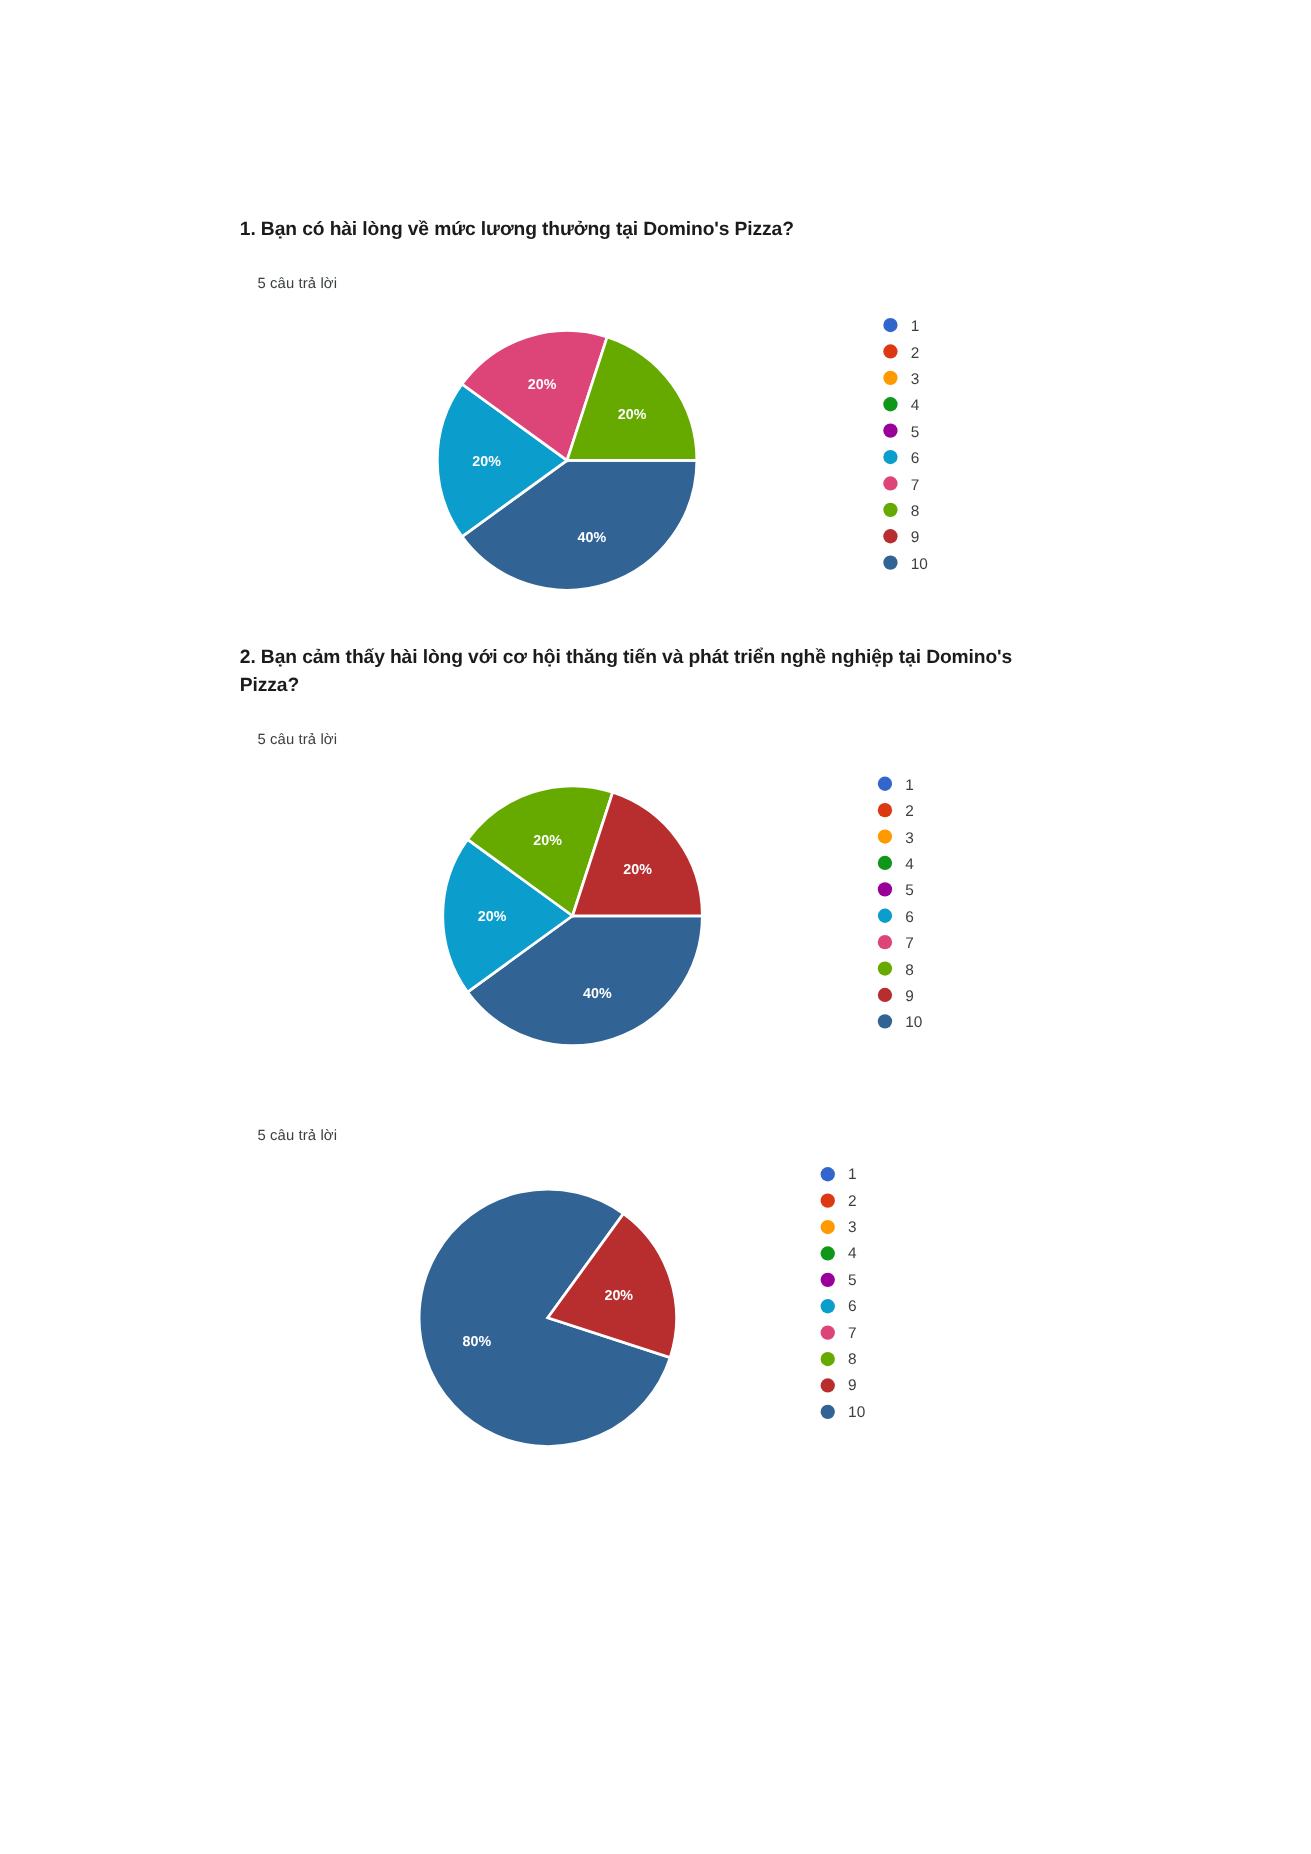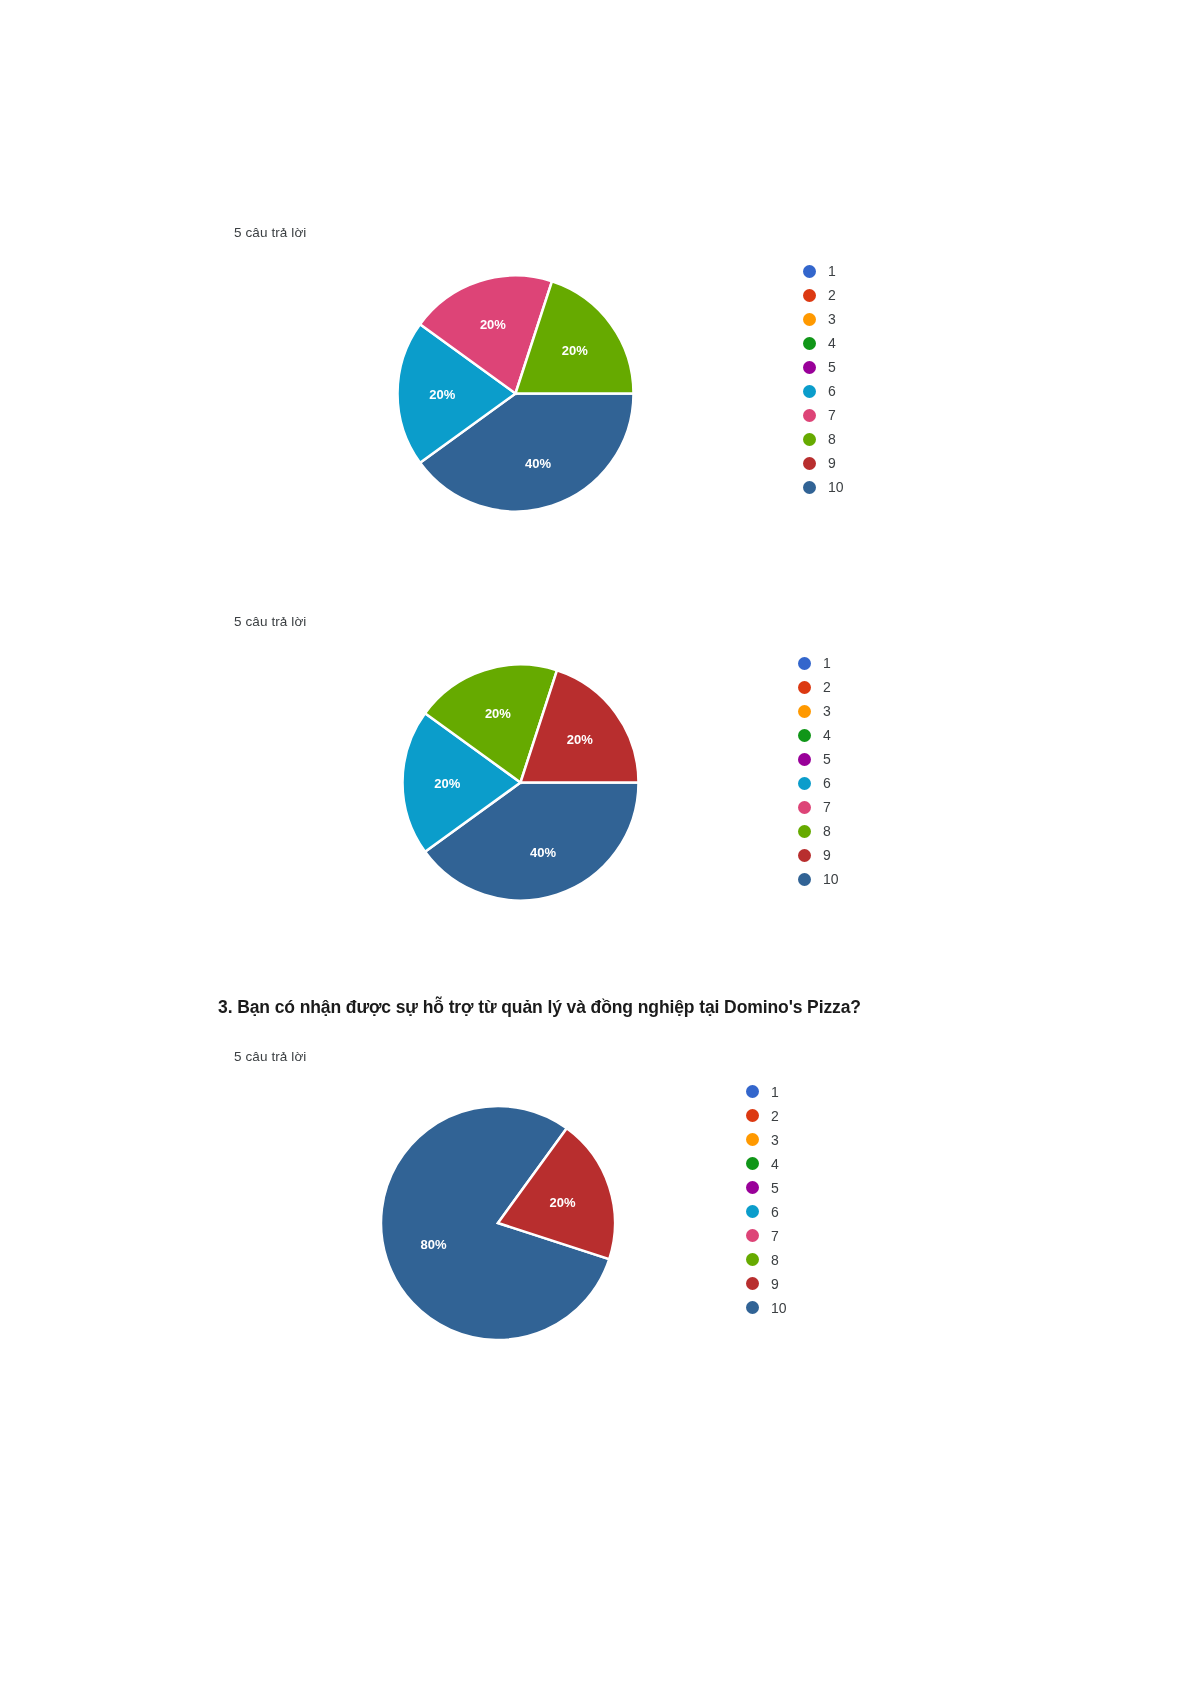--- a/index.html
+++ b/index.html
@@ -88,20 +88,21 @@
     font-family: "Liberation Sans", sans-serif;
   }
 </style>
 </head>
 <body>
 
 <div class="page">
   <div class="content">
 
     <div class="qblock" style="top:196px;">
+      <p class="qtitle">1. Bạn có hài lòng về mức lương thưởng tại Domino's Pizza?</p>
       <p class="qcount">5 câu trả lời</p>
       <div class="chartrow" style="height:260px;">
         <div class="pie-wrap" style="left:170px; top:10px;">
             <svg width="255" height="255" viewBox="0 0 255 255" class="pie-svg">
               <path d="M127.5,127.5 L245.5,127.5 A118,118 0 0,1 32.03599466375621,196.85865977051185 Z" fill="#316395" stroke="#ffffff" stroke-width="2.5"></path>
               <path d="M127.5,127.5 L32.03599466375621,196.85865977051185 A118,118 0 0,1 32.035994663756185,58.14134022948818 Z" fill="#0B9DCB" stroke="#ffffff" stroke-width="2.5"></path>
               <path d="M127.5,127.5 L32.035994663756185,58.14134022948818 A118,118 0 0,1 163.96400533624376,15.27533107717187 Z" fill="#DD4477" stroke="#ffffff" stroke-width="2.5"></path>
               <path d="M127.5,127.5 L163.96400533624376,15.27533107717187 A118,118 0 0,1 245.5,127.49999999999997 Z" fill="#66AA00" stroke="#ffffff" stroke-width="2.5"></path>
               <text x="150.10768330847117" y="202.07929473215341" text-anchor="middle" class="slice-label">40%</text>
               <text x="54.34" y="132.5" text-anchor="middle" class="slice-label">20%</text>
@@ -148,20 +149,21 @@
             </div>
             <div class="legend-item">
               <span class="legend-dot" style="background: rgb(49, 99, 149);"></span>
               <span class="legend-label">10</span>
             </div>
           </div>
       </div>
     </div>
 
     <div class="qblock" style="top:585px;">
+      <p class="qtitle">2. Bạn cảm thấy hài lòng với cơ hội thăng tiến và phát triển nghề nghiệp tại Domino's Pizza?</p>
       <p class="qcount">5 câu trả lời</p>
       <div class="chartrow" style="height:260px;">
         <div class="pie-wrap" style="left:175px; top:10px;">
             <svg width="255" height="255" viewBox="0 0 255 255" class="pie-svg">
               <path d="M127.5,127.5 L245.5,127.5 A118,118 0 0,1 32.03599466375621,196.85865977051185 Z" fill="#316395" stroke="#ffffff" stroke-width="2.5"></path>
               <path d="M127.5,127.5 L32.03599466375621,196.85865977051185 A118,118 0 0,1 32.035994663756185,58.14134022948818 Z" fill="#0B9DCB" stroke="#ffffff" stroke-width="2.5"></path>
               <path d="M127.5,127.5 L32.035994663756185,58.14134022948818 A118,118 0 0,1 163.96400533624376,15.27533107717187 Z" fill="#66AA00" stroke="#ffffff" stroke-width="2.5"></path>
               <path d="M127.5,127.5 L163.96400533624376,15.27533107717187 A118,118 0 0,1 245.5,127.49999999999997 Z" fill="#B82E2E" stroke="#ffffff" stroke-width="2.5"></path>
               <text x="150.10768330847117" y="202.07929473215341" text-anchor="middle" class="slice-label">40%</text>
               <text x="54.34" y="132.5" text-anchor="middle" class="slice-label">20%</text>
@@ -208,21 +210,20 @@
             </div>
             <div class="legend-item">
               <span class="legend-dot" style="background: rgb(49, 99, 149);"></span>
               <span class="legend-label">10</span>
             </div>
           </div>
       </div>
     </div>
 
     <div class="qblock" style="top:995px;">
-      <p class="qtitle">3. Bạn có nhận được sự hỗ trợ từ quản lý và đồng nghiệp tại Domino's Pizza?</p>
       <p class="qcount">5 câu trả lời</p>
       <div class="chartrow" style="height:260px;">
         <div class="pie-wrap" style="left:155px; top:18px;">
             <svg width="250" height="250" viewBox="0 0 250 250" class="pie-svg">
               <path d="M125,125 L236.27361240653295,161.15498834186883 A117,117 0 1,1 193.77087451821933,30.345011658131142 Z" fill="#316395" stroke="#ffffff" stroke-width="2.5"></path>
               <path d="M125,125 L193.77087451821933,30.345011658131142 A117,117 0 0,1 236.27361240653298,161.15498834186883 Z" fill="#B82E2E" stroke="#ffffff" stroke-width="2.5"></path>
               <text x="60.46130480421088" y="150.96989323828393" text-anchor="middle" class="slice-label">80%</text>
               <text x="189.5386951957891" y="109.03010676171606" text-anchor="middle" class="slice-label">20%</text>
             </svg>
           </div>

